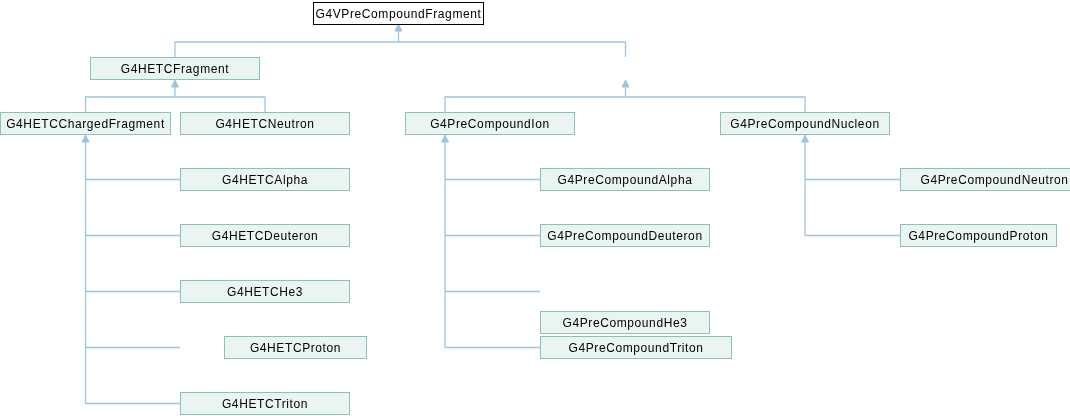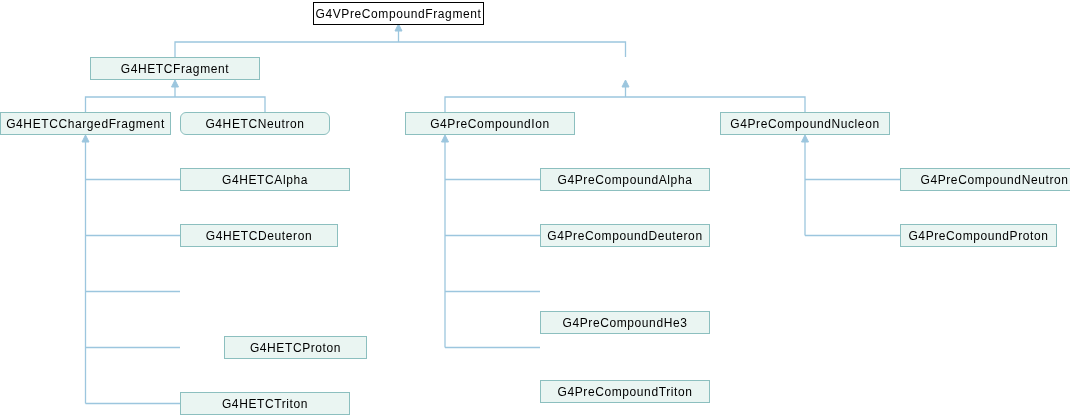--- a/index.html
+++ b/index.html
@@ -111,30 +111,31 @@
       <line x1="805" y1="179.5" x2="900" y2="179.5"></line>
       <line x1="805" y1="235.5" x2="900" y2="235.5"></line>
     </g>
   </svg>
 
   <div class="node root" style="left:313px; top:2px;  width:171px;">G4VPreCompoundFragment</div>
 
   <div class="node" style="left:90px;  top:57px;  width:170px;">G4HETCFragment</div>
 
   <div class="node" style="left:0px;   top:112px; width:171px;">G4HETCChargedFragment</div>
-  <div class="node" style="left:180px; top:112px; width:150px;border-radius:6px;">G4HETCNeutron</div>
+  <div class="node" style="left:180px; top:112px; width:170px;">G4HETCNeutron</div>
   <div class="node" style="left:360px; top:112px; width:170px;margin-left:45px;">G4PreCompoundIon</div>
   <div class="node" style="left:720px; top:112px; width:170px;">G4PreCompoundNucleon</div>
 
   <div class="node" style="left:180px; top:168px; width:170px;">G4HETCAlpha</div>
-  <div class="node" style="left:180px; top:224px; width:158px;">G4HETCDeuteron</div>
+  <div class="node" style="left:180px; top:224px; width:170px;">G4HETCDeuteron</div>
+  <div class="node" style="left:180px; top:280px; width:170px;">G4HETCHe3</div>
   <div class="node" style="left:180px; top:336px; width:143px;margin-left:44px;">G4HETCProton</div>
   <div class="node" style="left:180px; top:392px; width:170px;">G4HETCTriton</div>
 
   <div class="node" style="left:540px; top:168px; width:170px;">G4PreCompoundAlpha</div>
   <div class="node" style="left:540px; top:224px; width:170px;">G4PreCompoundDeuteron</div>
   <div class="node" style="left:540px; top:280px; width:170px;margin-top:31px;">G4PreCompoundHe3</div>
-  <div class="node" style="left:540px; top:336px; width:170px;margin-top:44px;">G4PreCompoundTriton</div>
+  <div class="node" style="left:540px; top:336px; width:192px;">G4PreCompoundTriton</div>
 
   <div class="node" style="left:900px; top:168px; width:189px;">G4PreCompoundNeutron</div>
   <div class="node" style="left:900px; top:224px; width:157px;">G4PreCompoundProton</div>
 
 </div>
 
 </body></html>

